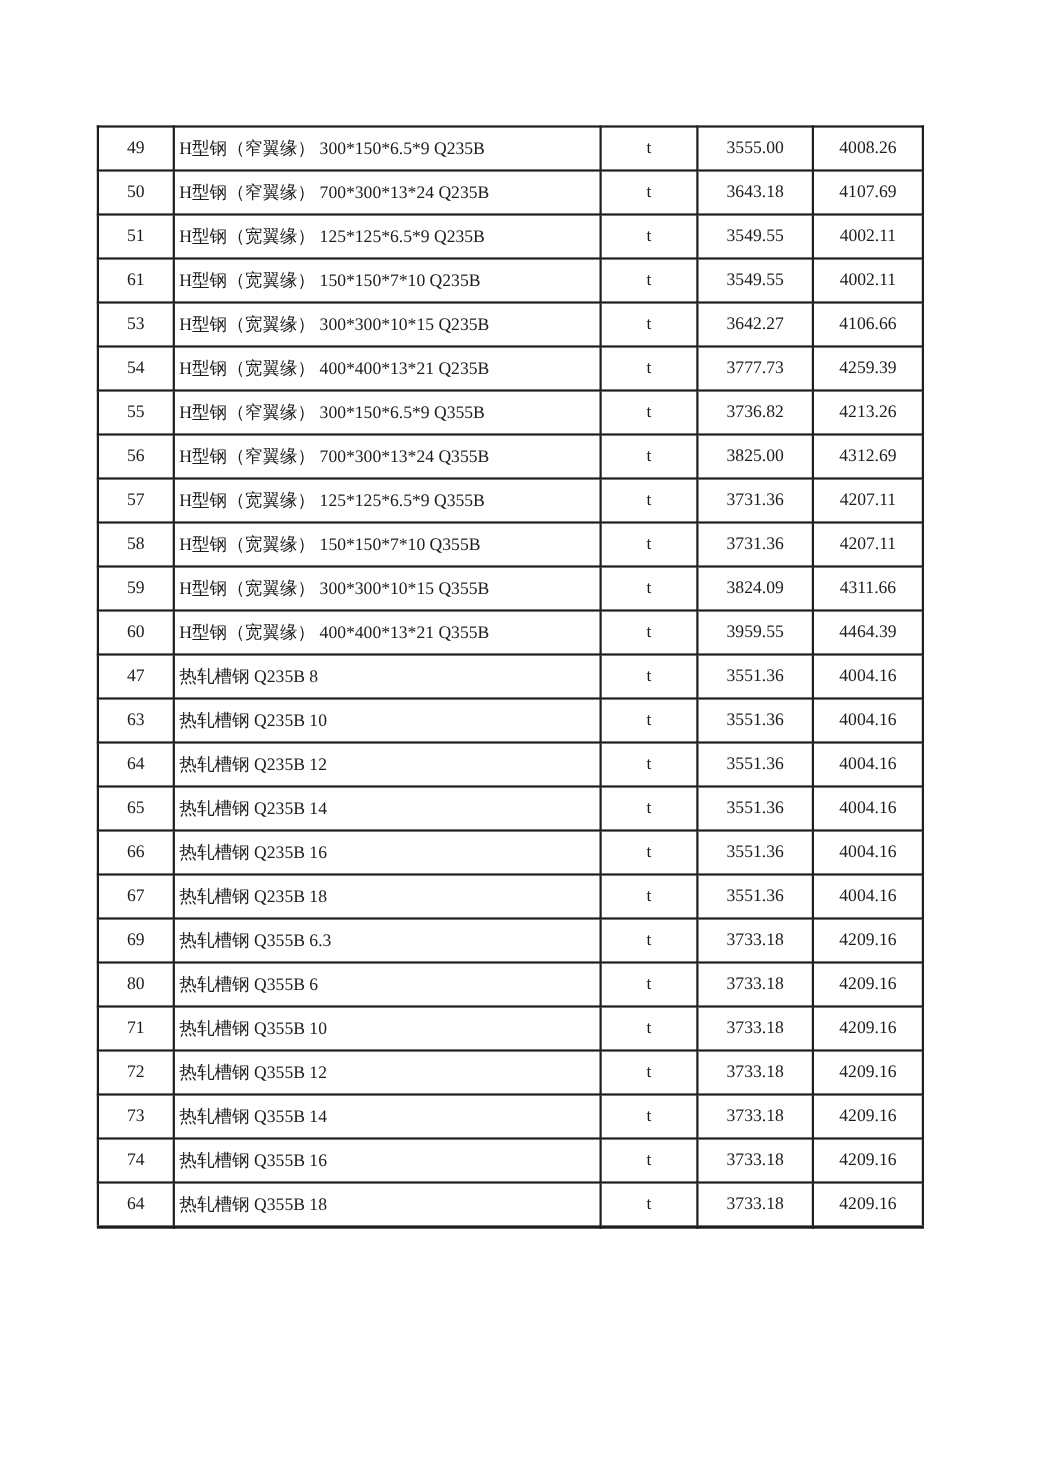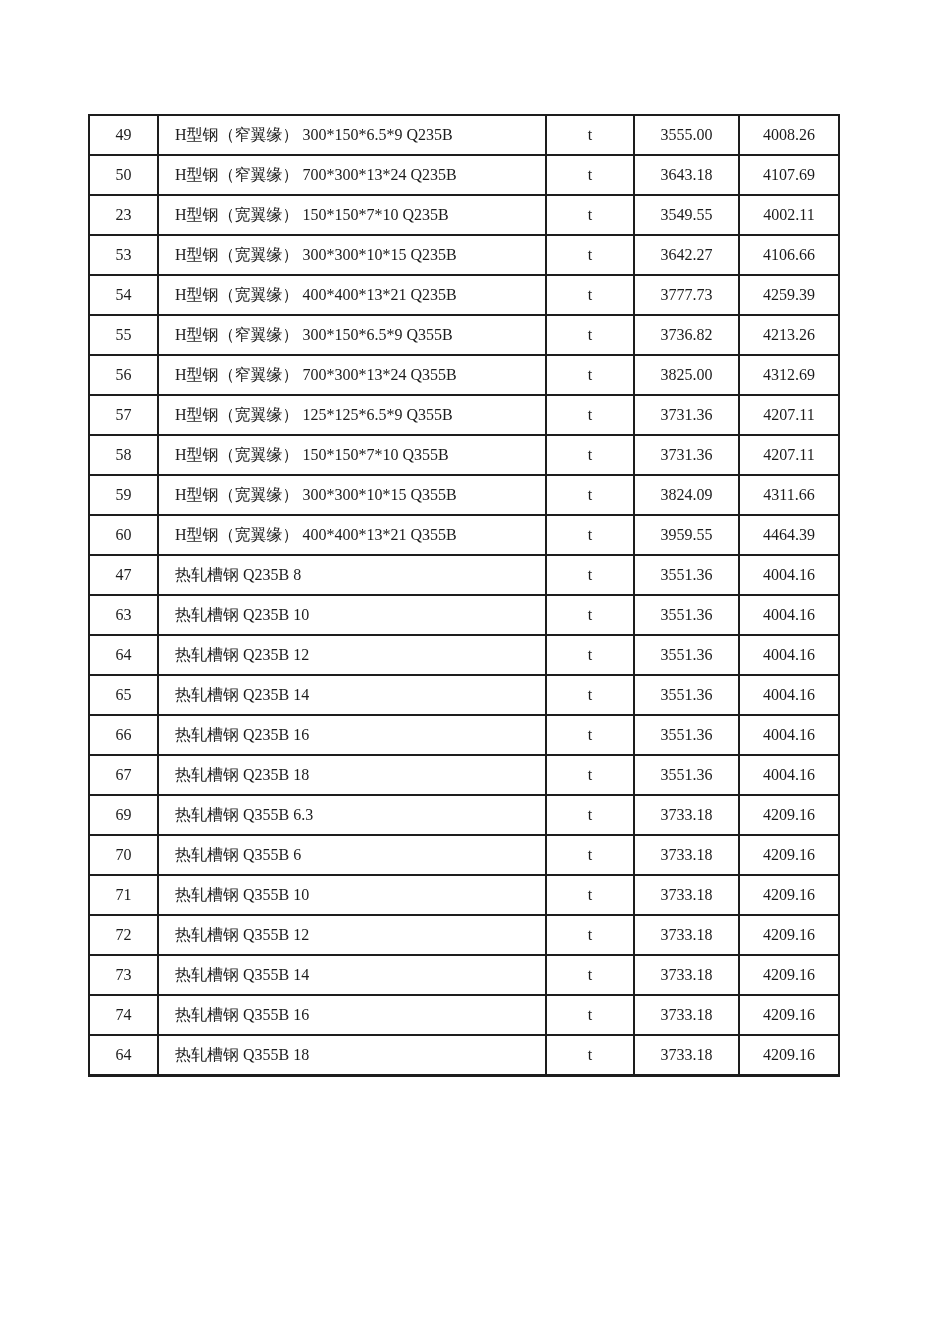--- a/index.html
+++ b/index.html
@@ -38,21 +38,21 @@
     font-family: "Liberation Serif", "DejaVu Serif", serif;
     font-size: 16px;
     color: #1c1c1c;
     text-align: center;
     vertical-align: middle;
     overflow: hidden;
     white-space: pre;
   }
   table.price-table td.name-cell {
     text-align: left;
-    padding-left: 16px;
+    padding-left: 4px;
   }
 </style>
 </head>
 <body>
 
 <div class="page">
   <table class="price-table">
     <colgroup>
       <col class="c-no">
       <col class="c-name">
@@ -69,27 +69,34 @@
           <td>4008.26</td>
         </tr>
         <tr>
           <td>50</td>
           <td class="name-cell">H型钢（窄翼缘） 700*300*13*24 Q235B</td>
           <td>t</td>
           <td>3643.18</td>
           <td>4107.69</td>
         </tr>
         <tr>
-          <td>23</td>
-          <td class="name-cell">H型钢（宽翼缘） 150*150*7*10 Q235B</td>
+          <td>51</td>
+          <td class="name-cell">H型钢（宽翼缘） 125*125*6.5*9 Q235B</td>
           <td>t</td>
           <td>3549.55</td>
           <td>4002.11</td>
         </tr>
         <tr>
+          <td>61</td>
+          <td class="name-cell">H型钢（宽翼缘） 150*150*7*10 Q235B</td>
+          <td>t</td>
+          <td>3549.55</td>
+          <td>4002.11</td>
+        </tr>
+        <tr>
           <td>53</td>
           <td class="name-cell">H型钢（宽翼缘） 300*300*10*15 Q235B</td>
           <td>t</td>
           <td>3642.27</td>
           <td>4106.66</td>
         </tr>
         <tr>
           <td>54</td>
           <td class="name-cell">H型钢（宽翼缘） 400*400*13*21 Q235B</td>
           <td>t</td>
@@ -181,21 +188,21 @@
           <td>4004.16</td>
         </tr>
         <tr>
           <td>69</td>
           <td class="name-cell">热轧槽钢 Q355B 6.3</td>
           <td>t</td>
           <td>3733.18</td>
           <td>4209.16</td>
         </tr>
         <tr>
-          <td>70</td>
+          <td>80</td>
           <td class="name-cell">热轧槽钢 Q355B 6</td>
           <td>t</td>
           <td>3733.18</td>
           <td>4209.16</td>
         </tr>
         <tr>
           <td>71</td>
           <td class="name-cell">热轧槽钢 Q355B 10</td>
           <td>t</td>
           <td>3733.18</td>

